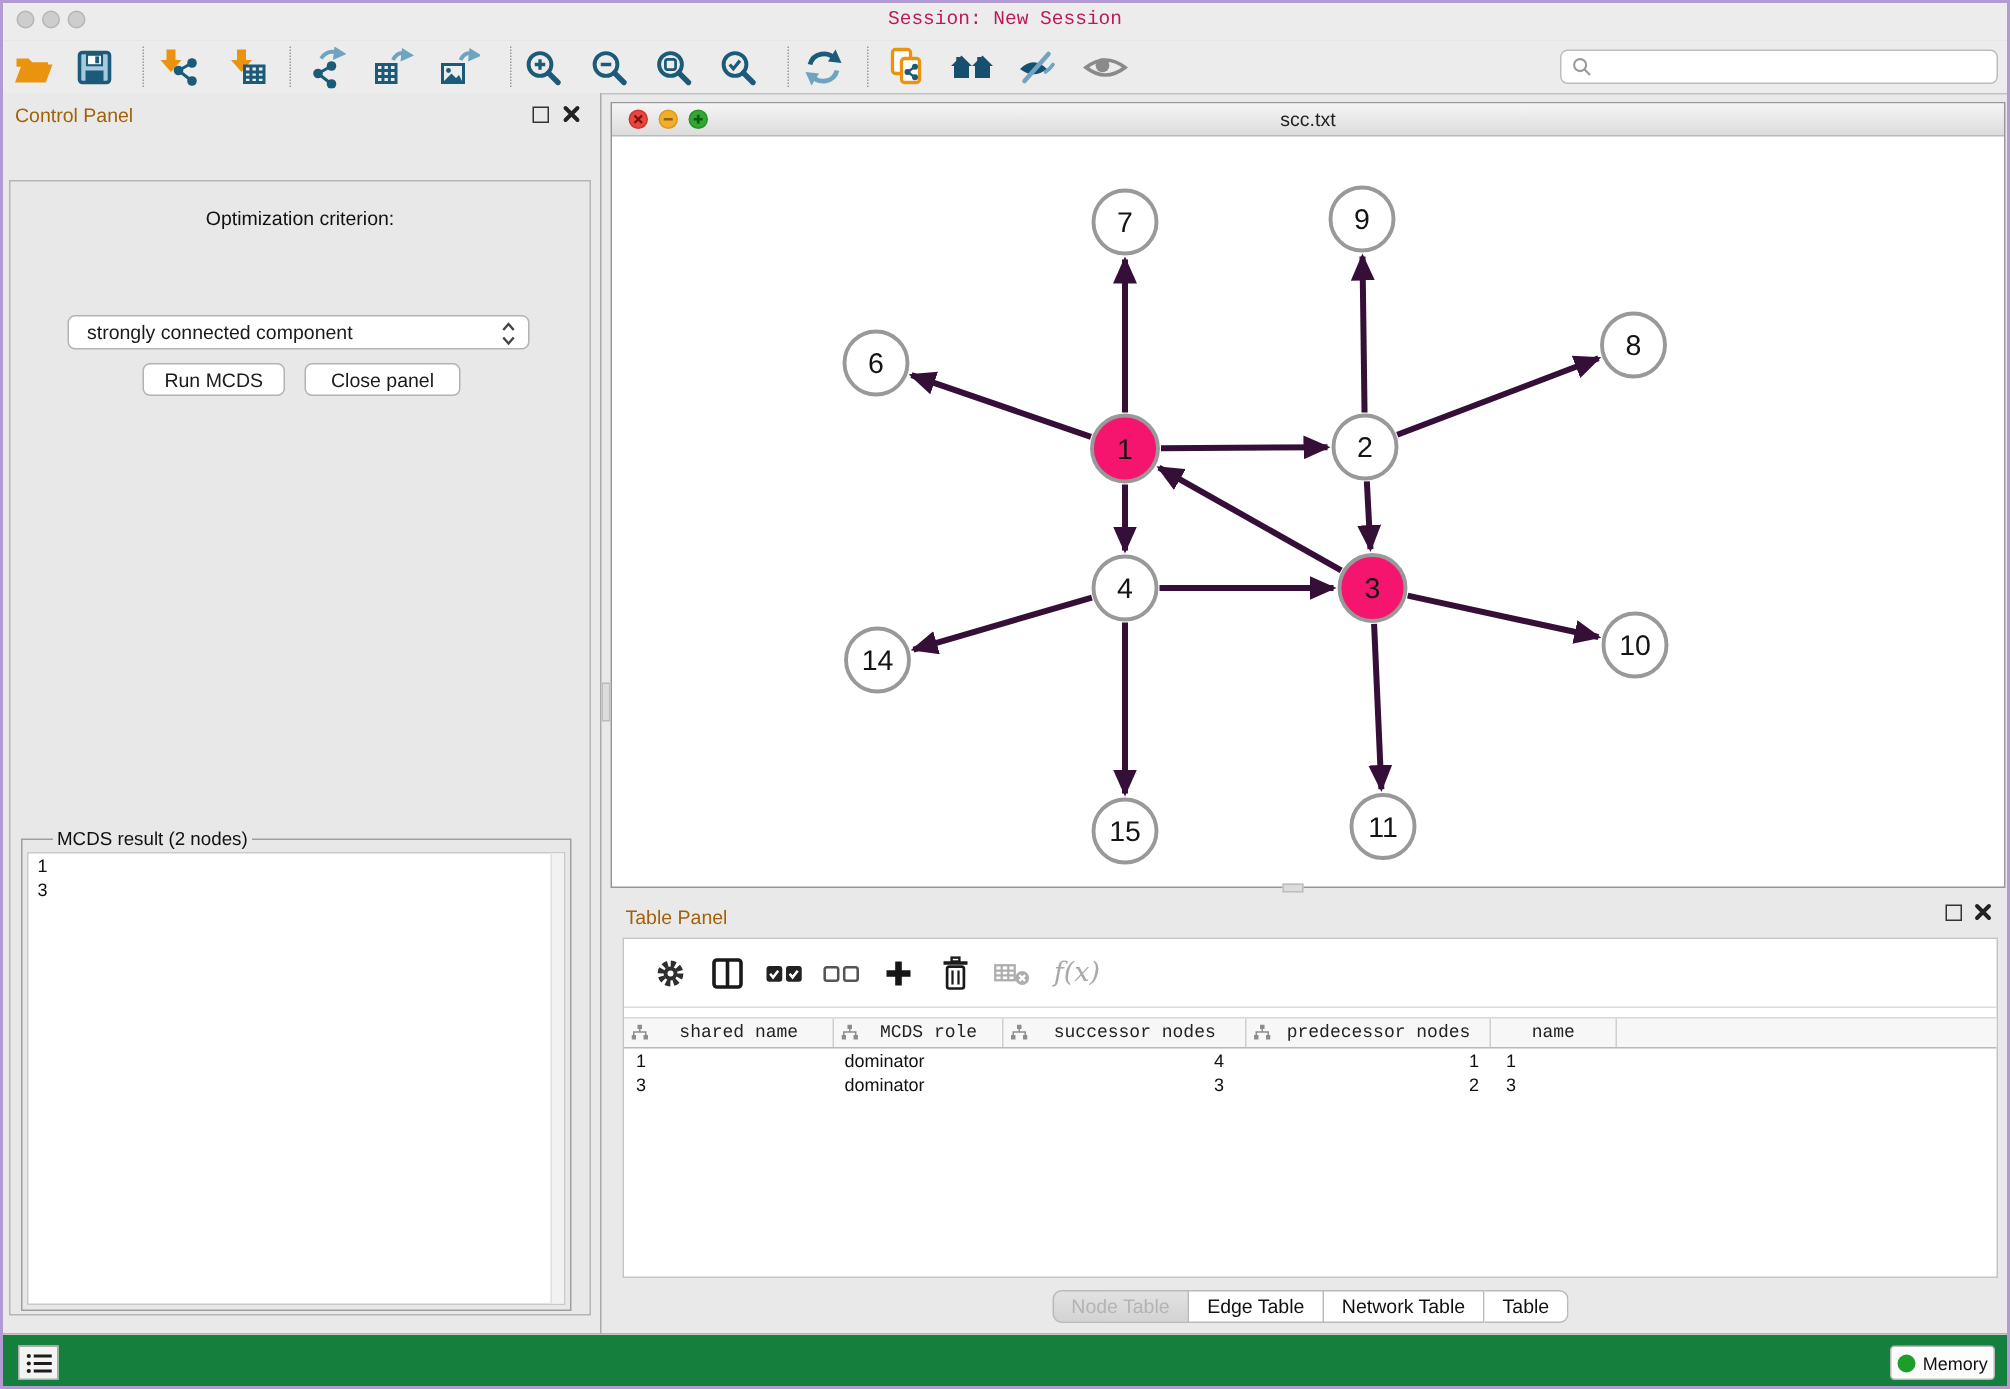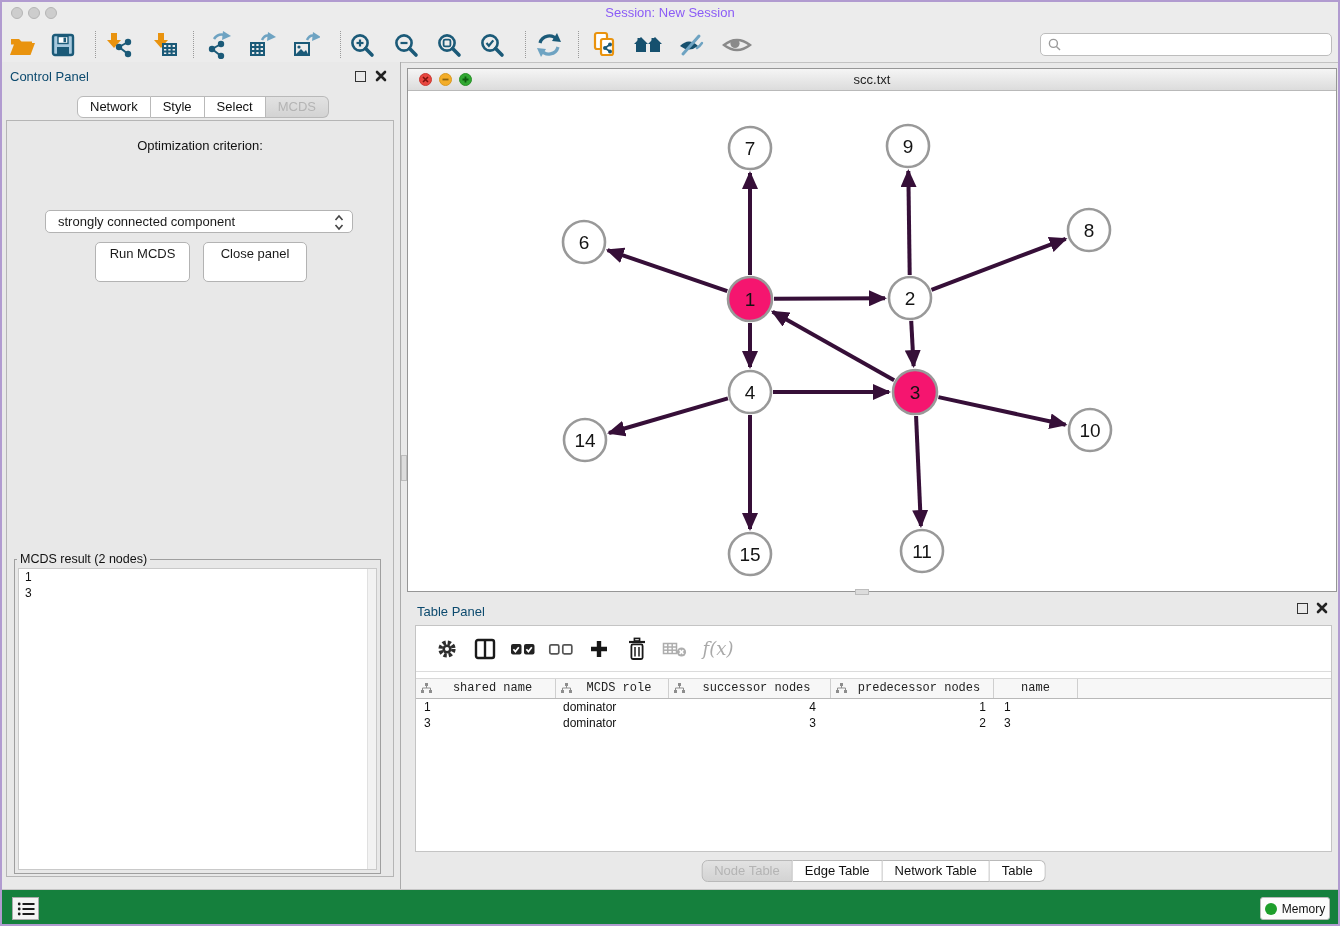--- a/index.html
+++ b/index.html
@@ -2,49 +2,49 @@
 <html><head>
 <meta charset="utf-8">
 <style>
   html,body{margin:0;padding:0;width:1340px;height:926px;overflow:hidden;}
   body{font-family:"Liberation Sans",sans-serif;background:#e9e9e9;position:relative;color:#1a1a1a;}
   #frame{position:absolute;inset:0;border:2px solid #b19bd0;pointer-events:none;z-index:999;}
 
   
   .titlebar{position:absolute;left:0;top:0;width:100%;height:27px;background:#ececec;border-bottom:1px solid #d6d6d6;}
   .tl-dot{position:absolute;top:7px;width:12px;height:12px;border-radius:50%;background:#cdcdcd;border:1px solid #b5b5b5;box-sizing:border-box;}
-  .win-title{position:absolute;left:0;right:0;top:5px;text-align:center;font-size:13px;color:#8b5cf6;}
+  .win-title{position:absolute;left:0;right:0;top:5px;text-align:center;font-size:13px;color:#be185d;font-family:Liberation Mono, monospace;}
 
   
   .toolbar{position:absolute;left:0;top:27px;width:100%;height:35px;background:#ececec;border-bottom:1px solid #c2c2c2;}
   .tbtn{position:absolute;top:2px;width:32px;height:32px;display:flex;align-items:center;justify-content:center;}
   .tsep{position:absolute;top:4px;height:27px;border-left:1px dotted #9a9a9a;width:0;}
   .searchbox{position:absolute;left:1040px;top:6px;width:292px;height:23px;background:#fff;border:1px solid #bdbdbd;border-radius:5px;box-sizing:border-box;display:flex;align-items:center;}
   .searchbox svg{margin:0 4px 0 7px;flex:0 0 auto;}
   .searchbox input{flex:1;border:none;outline:none;font-size:12px;background:transparent;height:17px;}
 
   
   .cpanel{position:absolute;left:0;top:62px;width:401px;bottom:36px;background:#e9e9e9;border-right:1px solid #ababab;box-sizing:border-box;}
   .panel-head{position:relative;height:28px;}
-  .panel-title{position:absolute;left:10px;top:7px;font-size:13px;color:#0c4a6e;}
+  .panel-title{position:absolute;left:10px;top:7px;font-size:13px;color:#a16207;}
   .float-ico{position:absolute;width:11px;height:11px;border:1.6px solid #333;box-sizing:border-box;top:9px;}
   .close-ico{position:absolute;top:8px;width:12px;height:12px;}
   .seg{display:flex;position:absolute;height:22px;}
   .seg .segb{font-size:13px;color:#111;background:#fff;border:1px solid #b9b9b9;border-left:none;padding:0 12px;line-height:20px;box-sizing:border-box;white-space:nowrap;}
   .seg .segb:first-child{border-left:1px solid #b9b9b9;border-radius:6px 0 0 6px;}
   .seg .segb:last-child{border-radius:0 6px 6px 0;}
   .seg .segb.sel{background:linear-gradient(#e2e2e2,#d3d3d3);color:#b4b4b4;}
   .cp-tabs{left:77px;top:34px;}
   .cp-content{position:absolute;left:6px;right:6px;top:58px;bottom:13px;border:1px solid #b5b5b5;background:#e8e8e8;}
   .opt-label{position:absolute;left:0;right:0;top:17px;text-align:center;font-size:13px;color:#111;}
   .selectbox{position:absolute;left:38px;right:40px;top:89px;height:23px;background:#fff;border:1px solid #b3b3b3;border-radius:5px;font-size:13px;line-height:21px;padding-left:12px;box-sizing:border-box;}
   .selectbox .chev{position:absolute;right:8px;top:3px;}
-  .btn{position:absolute;height:40px;background:#fff;border:1px solid #b3b3b3;border-radius:5px;font-size:13px;text-align:center;line-height:21px;box-sizing:border-box;}
+  .btn{position:absolute;height:22px;background:#fff;border:1px solid #b3b3b3;border-radius:5px;font-size:13px;text-align:center;line-height:21px;box-sizing:border-box;}
   .fieldset-box{position:absolute;left:7px;right:12px;top:431px;bottom:2px;border:1px solid #9f9f9f;margin:0;padding:0;}
-  .fieldset-box legend{font-size:12.5px;color:#111;margin-left:2px;padding:0 3px;}
+  .fieldset-box legend{font-size:12.5px;color:#111;margin-left:20px;padding:0 3px;}
   .result-area{position:absolute;left:3px;right:3px;top:2px;bottom:3px;background:#fff;border:1px solid #c9c9c9;}
   .result-line{font-size:12px;color:#111;padding-left:6px;line-height:16px;}
   .scrolltrack{position:absolute;right:0;top:0;bottom:0;width:8px;background:#f2f2f2;border-left:1px solid #e0e0e0;}
 
   
   .netwin{position:absolute;left:407px;top:68px;width:930px;height:524px;border:1px solid #969696;box-sizing:border-box;background:#fff;}
   .net-titlebar{position:absolute;left:0;top:0;right:0;height:21px;background:linear-gradient(#f5f5f5,#dcdcdc);border-bottom:1px solid #b9b9b9;}
   .net-title{position:absolute;left:0;right:0;top:3px;text-align:center;font-size:13px;color:#222;}
   .tlight{position:absolute;top:4px;width:13px;height:13px;border-radius:50%;box-sizing:border-box;display:flex;align-items:center;justify-content:center;}
   .net-canvas{position:absolute;left:0;top:21px;}
@@ -240,26 +240,20 @@
   </div>
 </div>
 
 <div class="cpanel">
   <div class="panel-head">
     <span class="panel-title">Control Panel</span>
     <span class="float-ico" style="right:34px"></span>
     <svg class="close-ico" style="right:13px" viewBox="0 0 12 12">
         <path d="M2 2 L10 10 M10 2 L2 10" stroke="#222" stroke-width="2.6" stroke-linecap="round"></path>
       </svg>
-  </div>
-  <div class="seg cp-tabs">
-    <div class="segb">Network</div>
-    <div class="segb">Style</div>
-    <div class="segb">Select</div>
-    <div class="segb sel">MCDS</div>
   </div>
   <div class="cp-content">
     <div class="opt-label">Optimization criterion:</div>
     <div class="selectbox">
       <span>strongly connected component</span>
       <svg class="chev" width="10" height="17" viewBox="0 0 10 17">
           <path d="M1.5 6 L5 2 L8.5 6" fill="none" stroke="#444" stroke-width="1.6"></path>
           <path d="M1.5 11 L5 15 L8.5 11" fill="none" stroke="#444" stroke-width="1.6"></path>
         </svg>
     </div>

